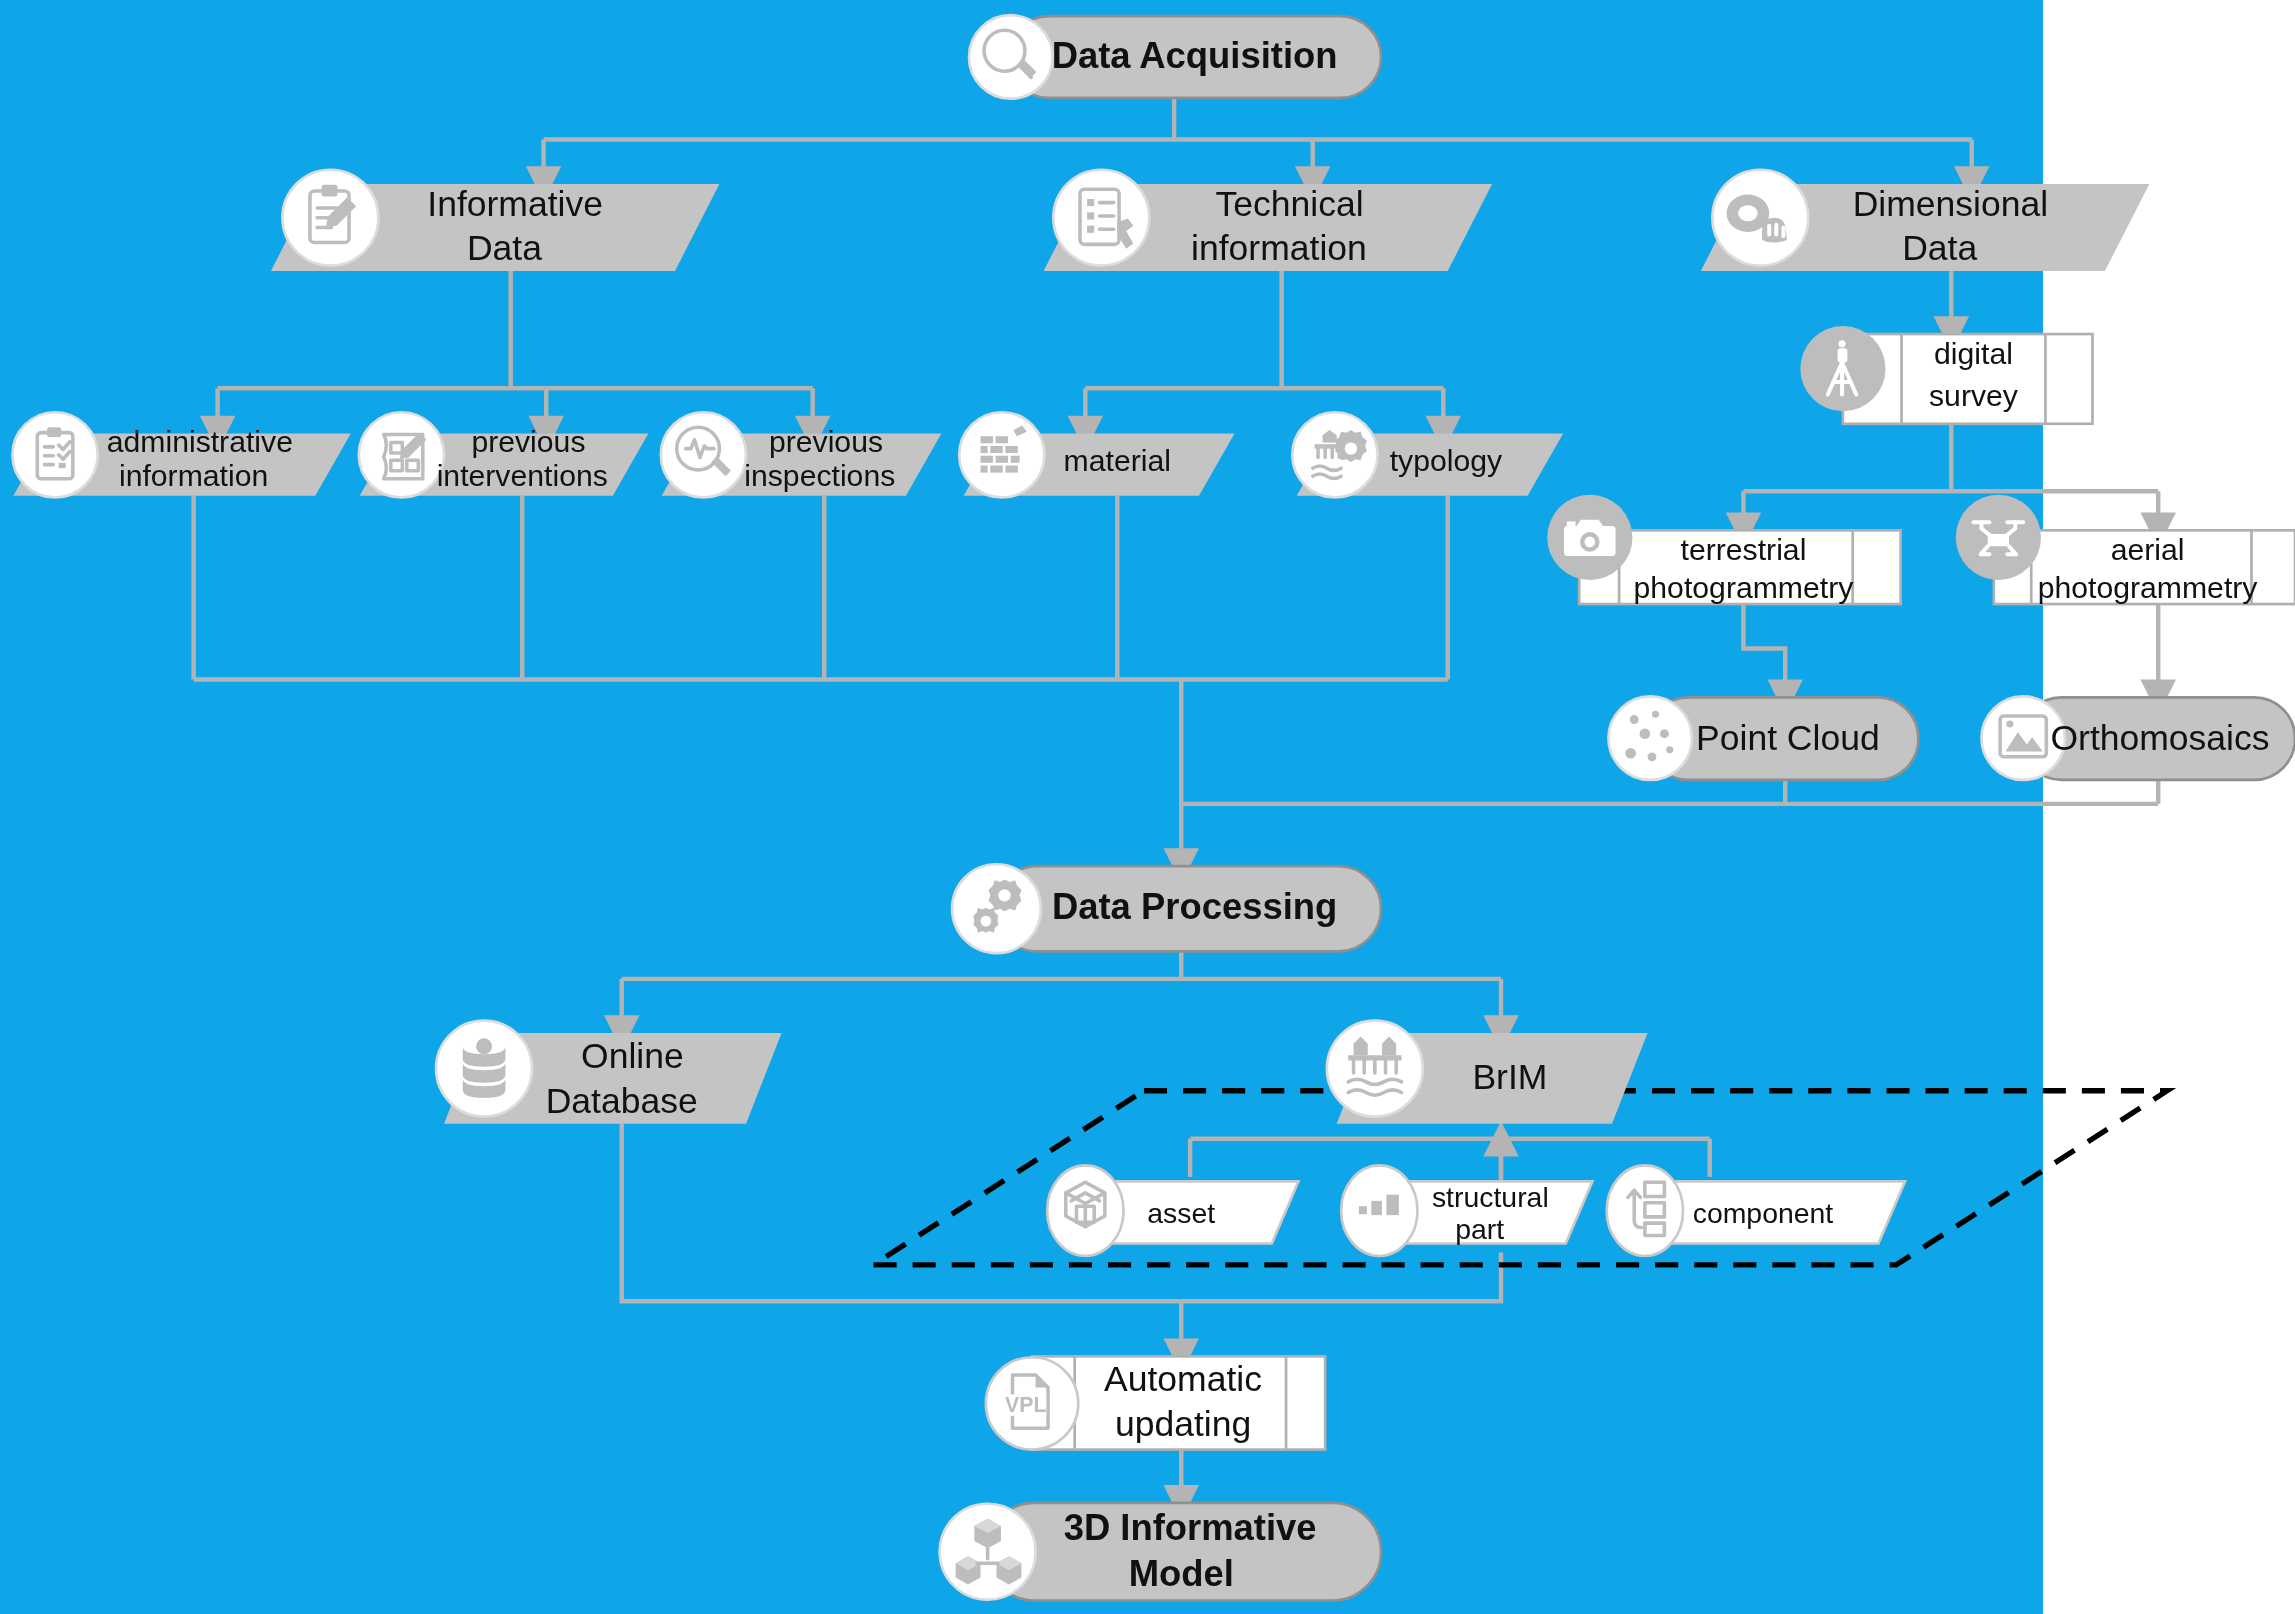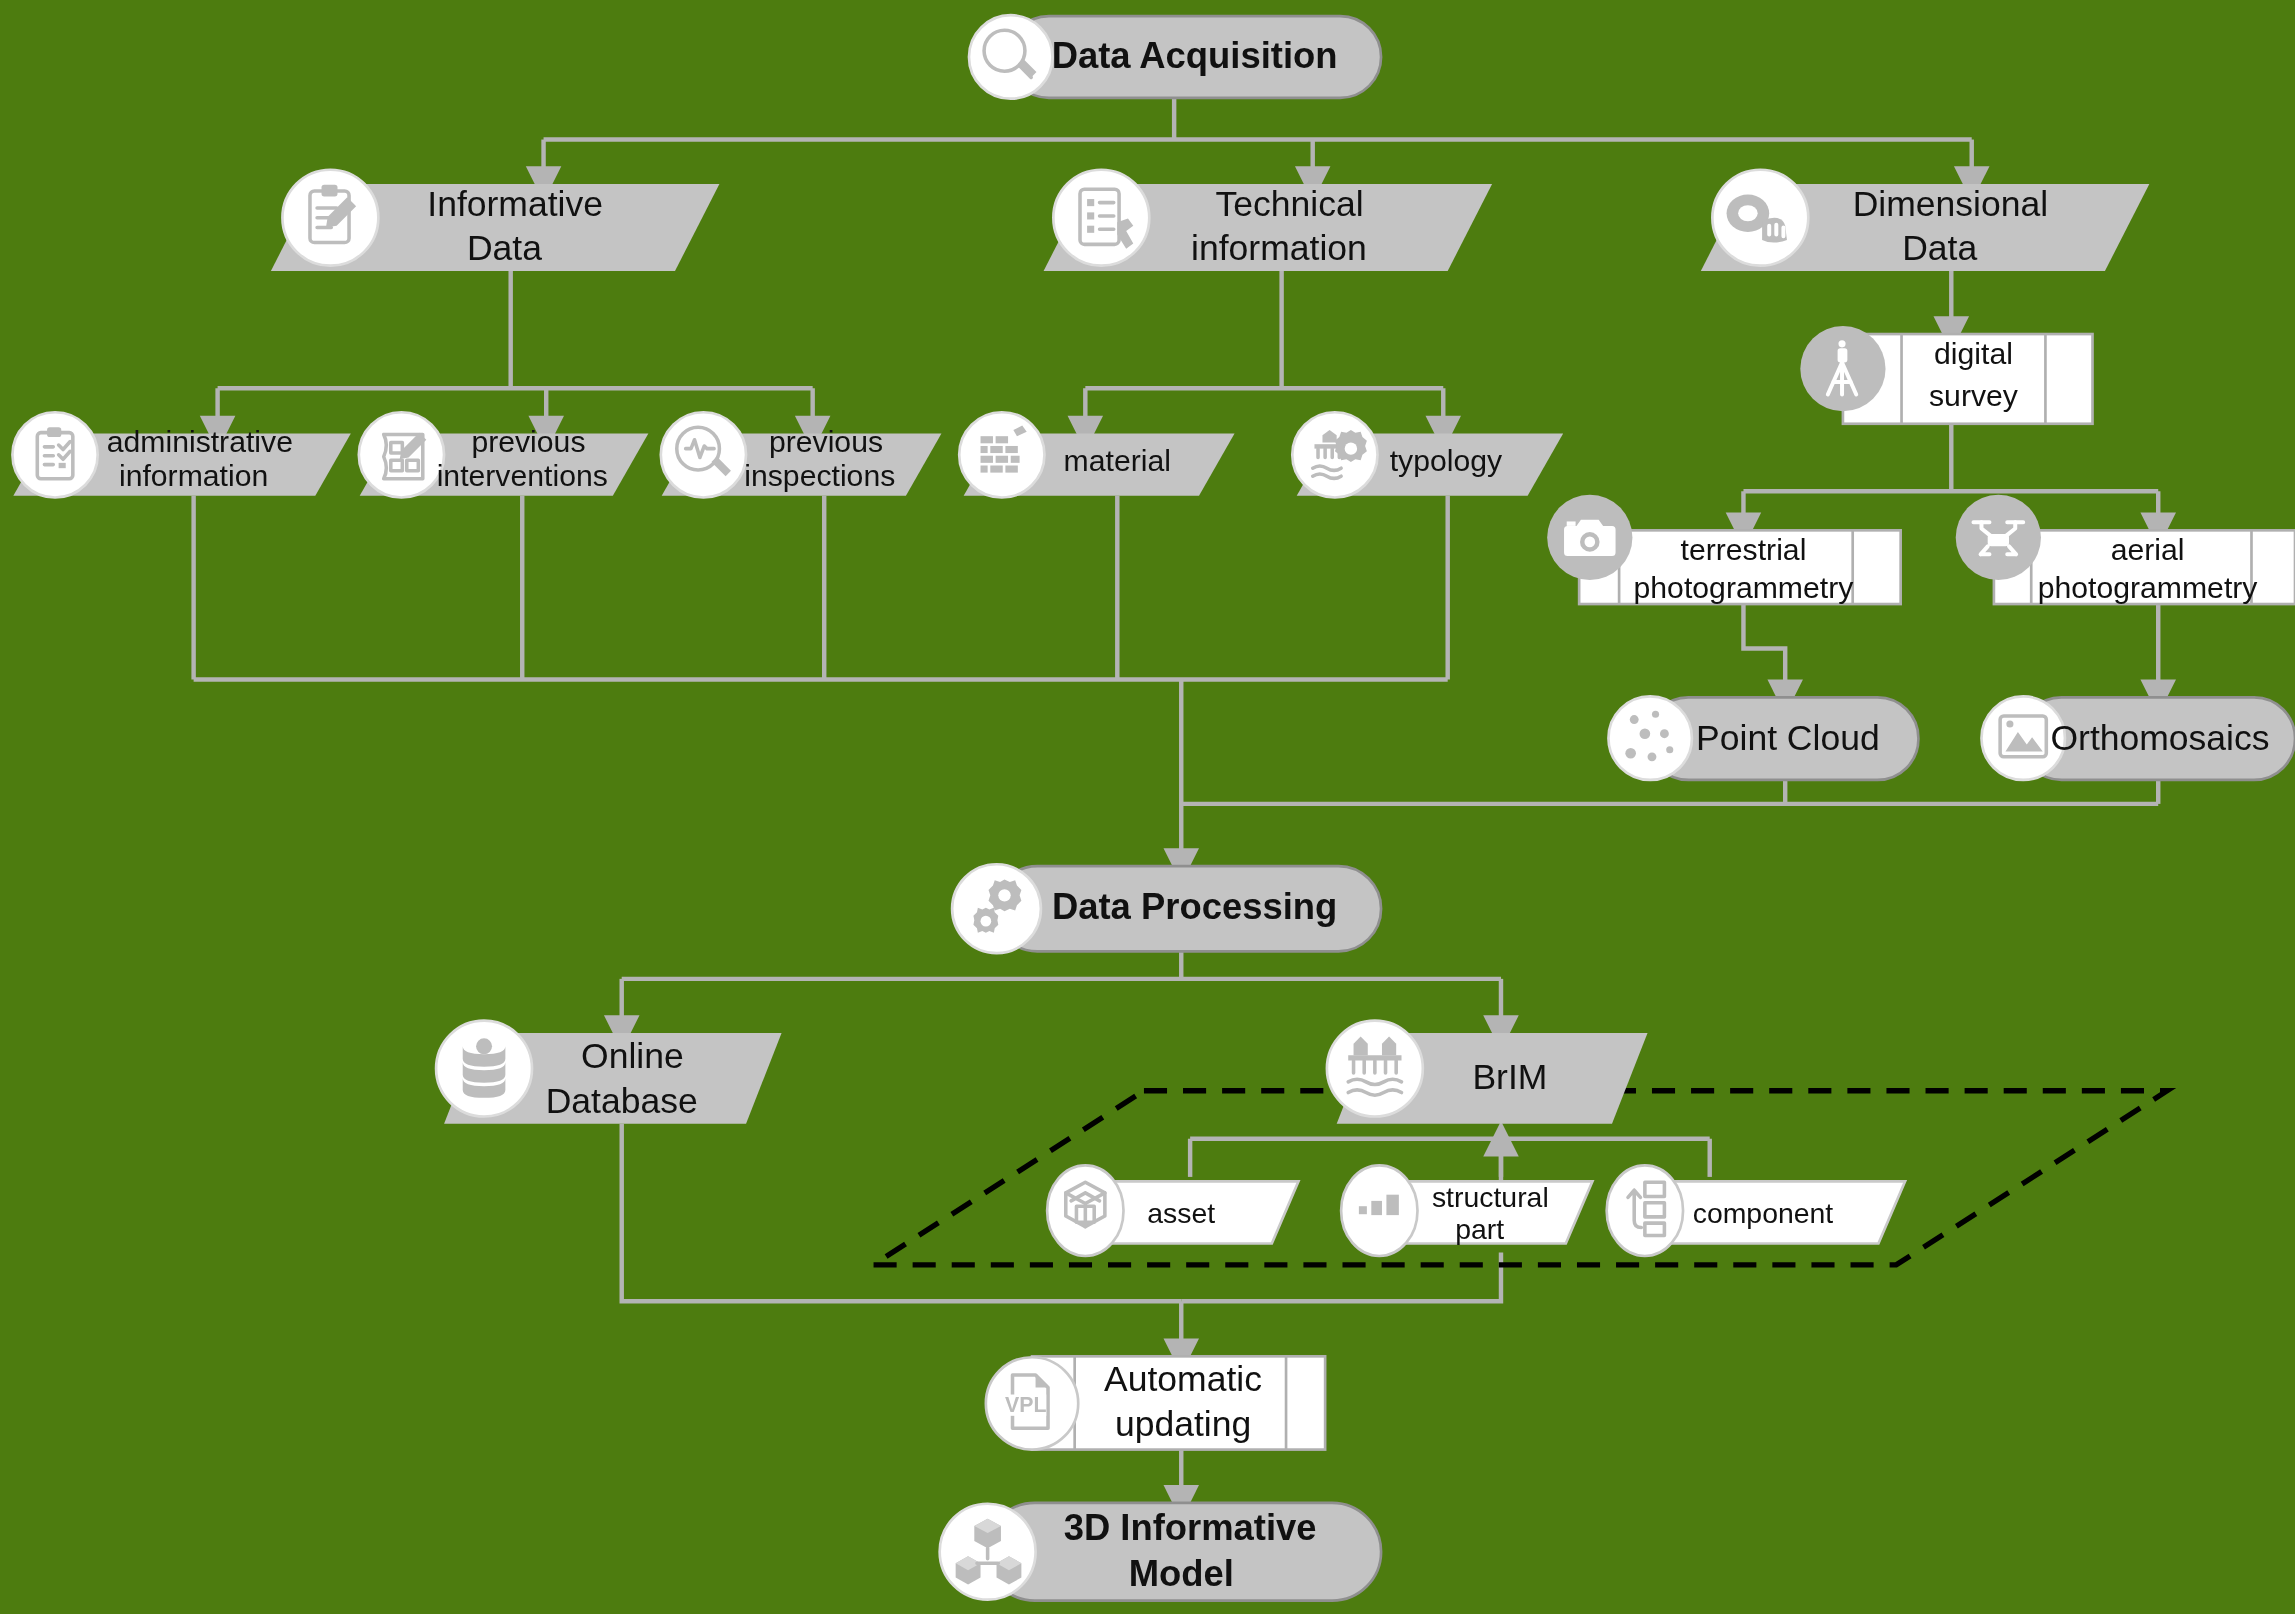--- a/index.html
+++ b/index.html
@@ -8,23 +8,23 @@
     background: #ffffff;
   }
   body {
     font-family: "Liberation Sans", sans-serif;
     width: 2295px;
     height: 1614px;
     overflow: hidden;
   }
   #diagram-root {
     position: relative;
-    width: 2295px;
+    width: 2043px;
     height: 1614px;
-    background: #4d7c0f;
+    background: #0ea5e9;
   }
   svg.flow {
     position: absolute;
     top: 0;
     left: 0;
     width: 2295px;
     height: 1614px;
     display: block;
   }
   .conn {

